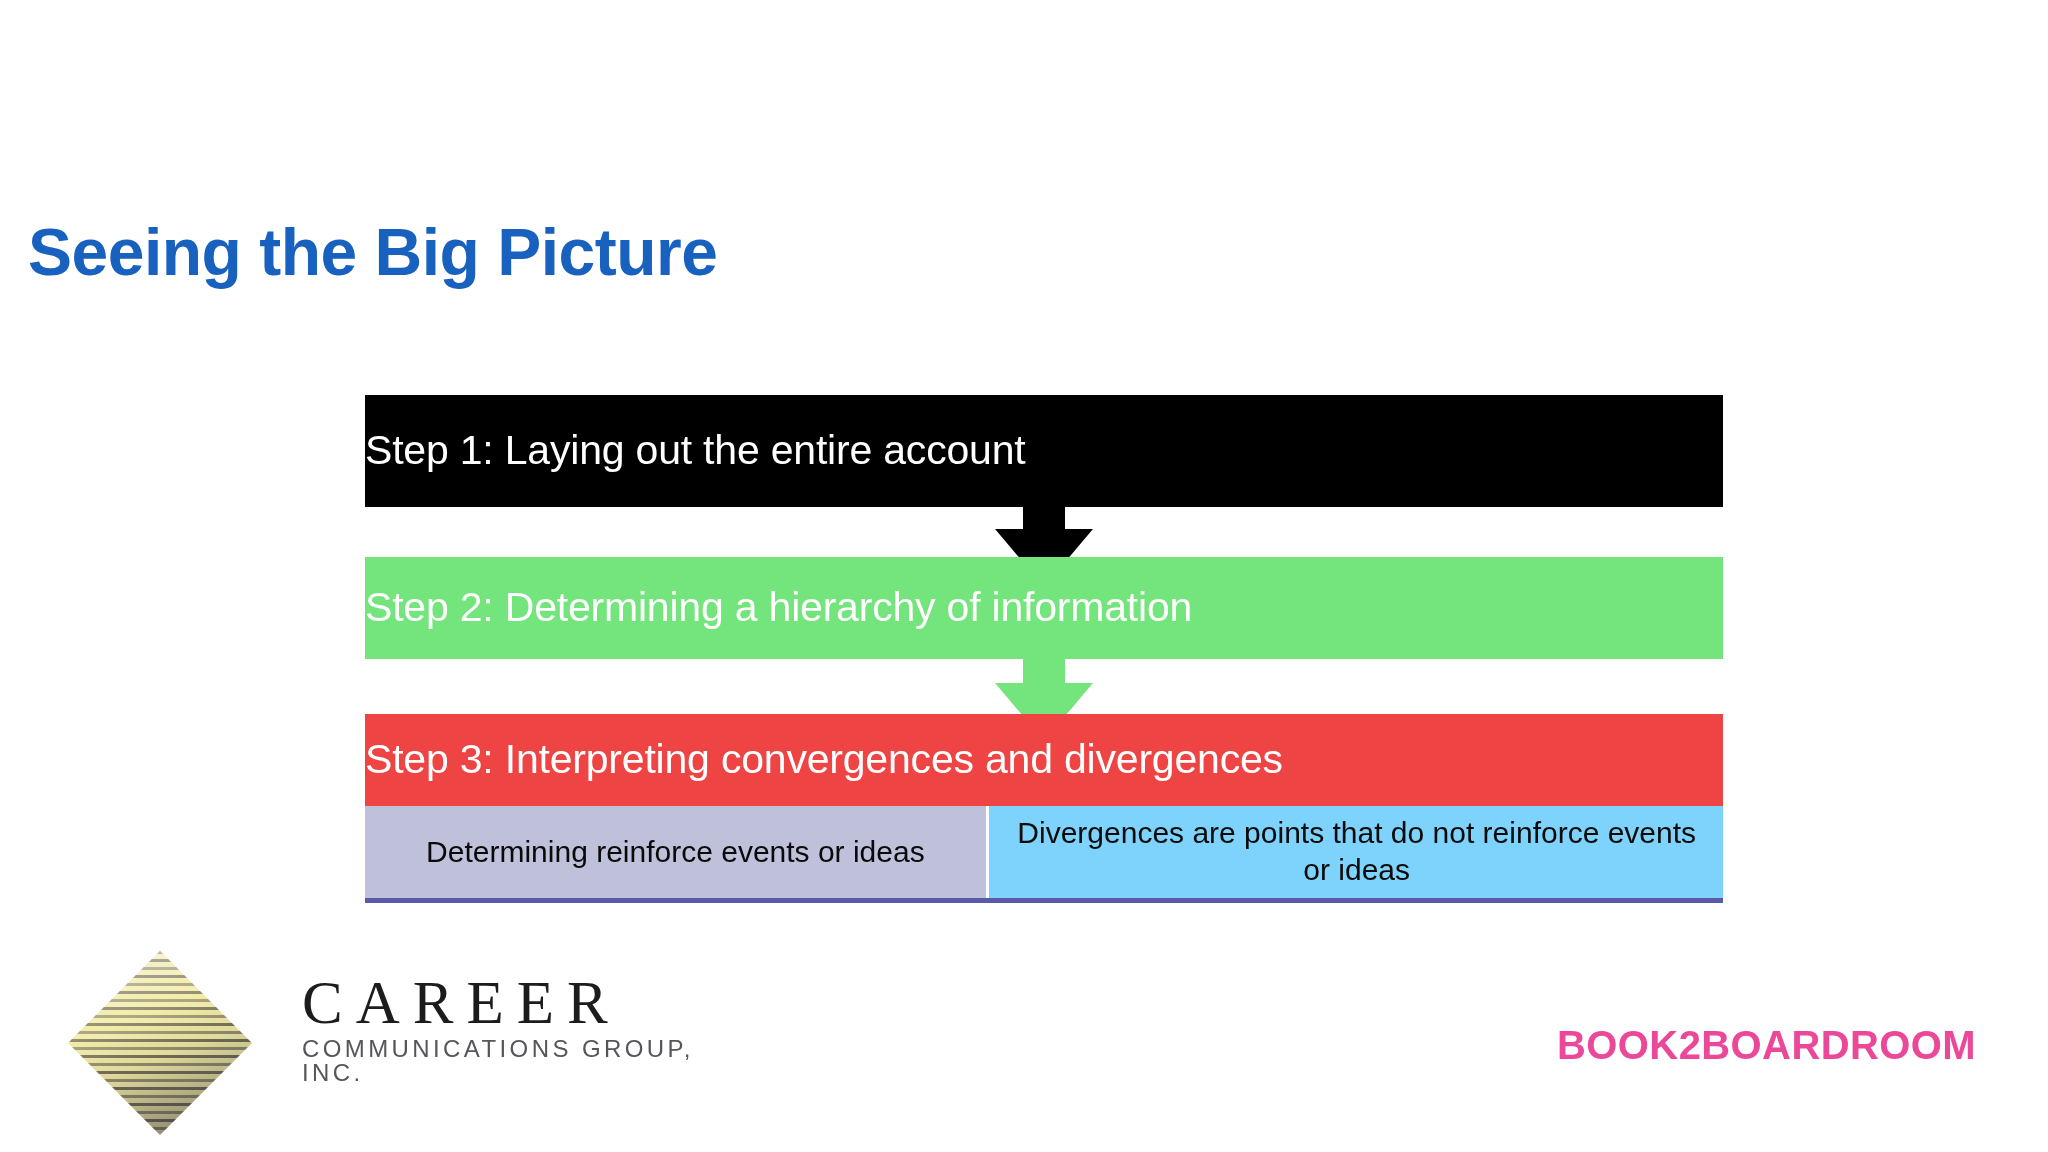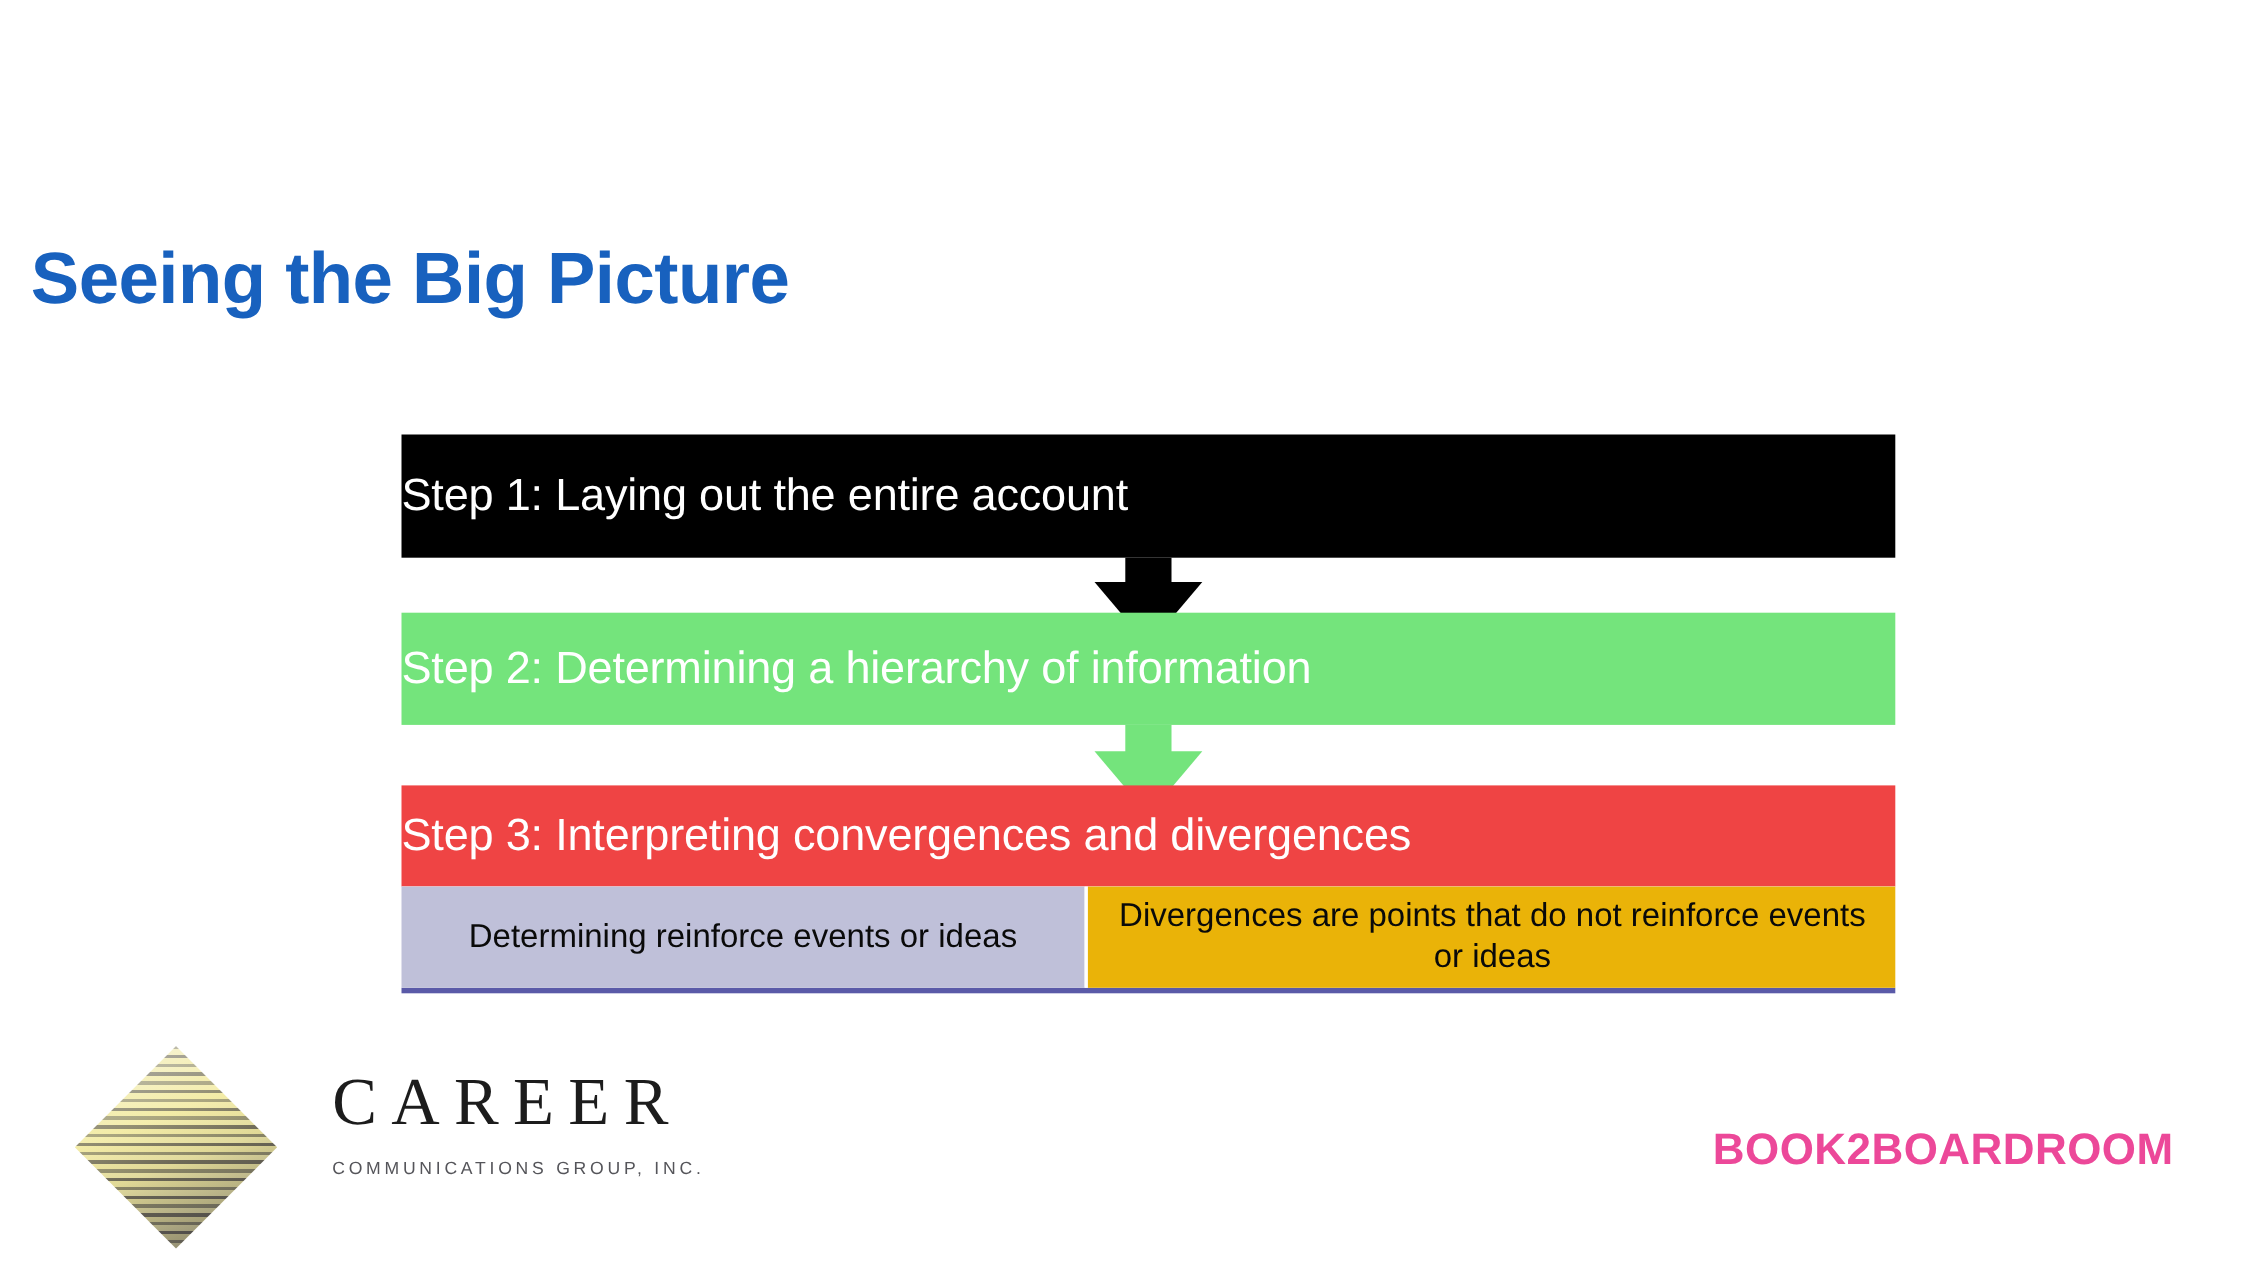--- a/index.html
+++ b/index.html
@@ -135,21 +135,21 @@
   .sub-left {
     width: 680px;
     background: #BFC0D9;
   }
   .sub-divider {
     width: 4px;
     background: #ffffff;
   }
   .sub-right {
     width: 804px;
-    background: #eab308;
+    background: #7dd3fc;
     padding-left: 15px;
   }
 
   
   .ccg-logo {
     position: absolute;
     left: 55px;
     top: 948px;
     width: 700px;
     height: 180px;
@@ -200,22 +200,22 @@
   .ccg-name {
     font-size: 61px;
     letter-spacing: 13px;
     color: #1c1c1c;
     font-weight: 300;
     line-height: 1;
     font-family: "Liberation Serif", serif;
     font-weight: normal;
   }
   .ccg-sub {
-    margin-top: 22px;
-    font-size: 16px;
+    margin-top: 4px;
+    font-size: 24px;
     letter-spacing: 3.4px;
     color: #55555a;
     line-height: 1;
   }
 
   
   .brand-mark {
     position: absolute;
     right: 72px;
     top: 1023px;

